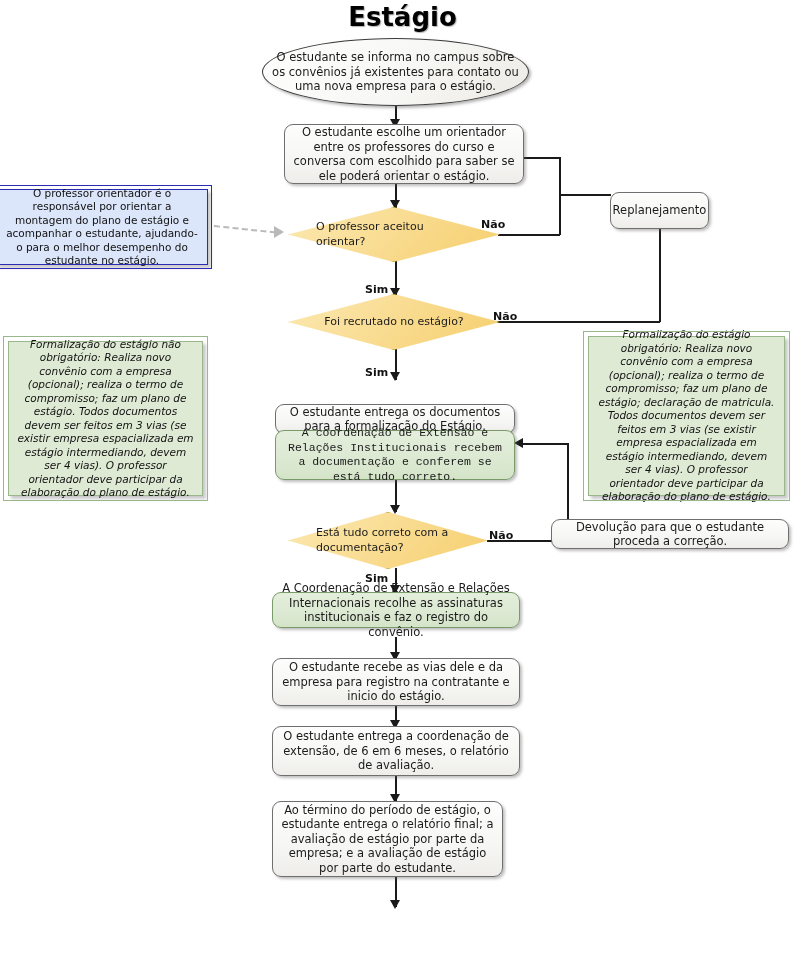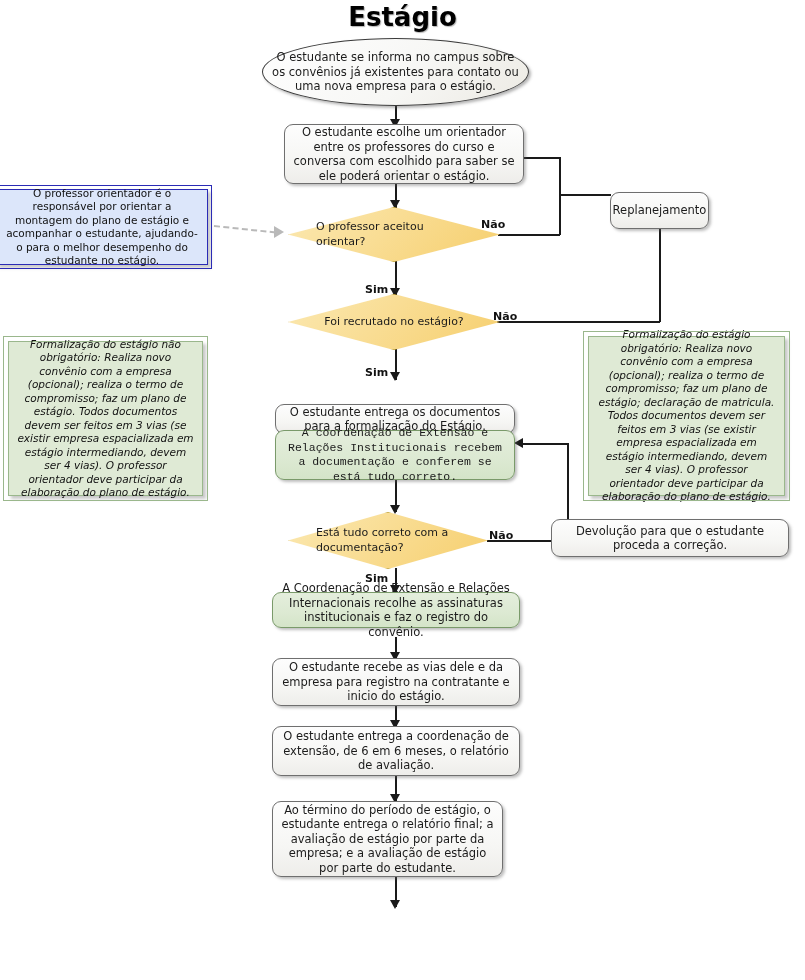--- a/index.html
+++ b/index.html
@@ -258,21 +258,21 @@
 
   <div class="node proc" style="left:275px; top:380px; width:240px; height:30px;margin-top:24px;">O estudante entrega os documentos para a formalização do Estágio.</div>
 
   <div class="node proc green" style="left:275px; top:430px; width:240px; height:50px;font-family:Liberation Mono, monospace;">A coordenação de Extensão e Relações Institucionais recebem a documentação e conferem se está tudo correto.</div>
 
   <div class="diamond-wrap" style="left:288px; top:512px; width:200px; height:57px;">
     <div class="diamond-shape"></div>
     <div class="diamond-label">Está tudo correto com a documentação?</div>
   </div>
 
-  <div class="node proc" style="left:551px; top:519px; width:238px; height:38px;">Devolução para que o estudante proceda a correção.</div>
+  <div class="node proc" style="left:551px; top:519px; width:238px; height:30px;">Devolução para que o estudante proceda a correção.</div>
 
   <div class="node proc green" style="left:272px; top:592px; width:248px; height:36px;">A Coordenação de Extensão e Relações Internacionais recolhe as assinaturas institucionais e faz o registro do convênio.</div>
 
   <div class="node proc" style="left:272px; top:658px; width:248px; height:48px;">O estudante recebe as vias dele e da empresa para registro na contratante e inicio do estágio.</div>
 
   <div class="node proc" style="left:272px; top:726px; width:248px; height:50px;">O estudante entrega a coordenação de extensão, de 6 em 6 meses, o relatório de avaliação.</div>
 
   <div class="node proc" style="left:272px; top:801px; width:231px; height:76px;">Ao término do período de estágio, o estudante entrega o relatório final; a avaliação de estágio por parte da empresa; e a avaliação de estágio por parte do estudante.</div>
 
 

